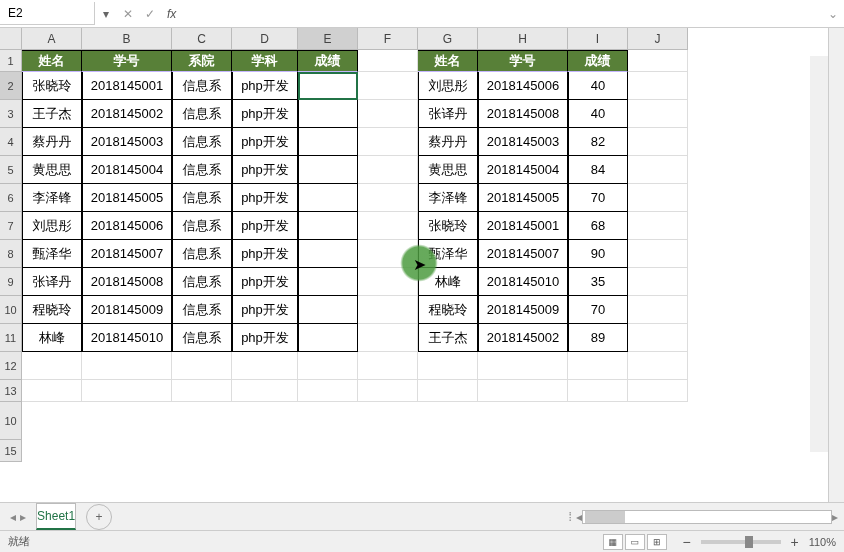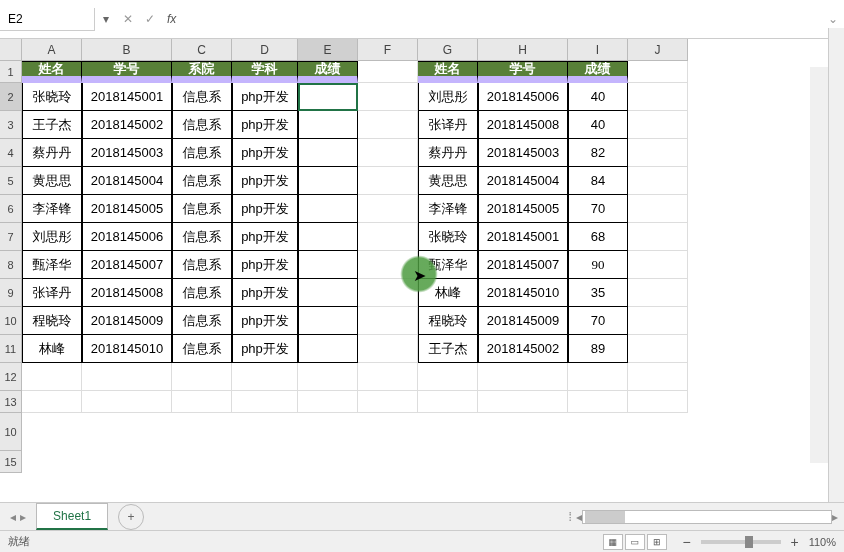--- a/index.html
+++ b/index.html
@@ -1,44 +1,44 @@
 <!DOCTYPE html>
 <html><head>
 <meta charset="utf-8">
 <style>
 * { box-sizing: border-box; margin: 0; padding: 0; }
 body { font-family: "Microsoft YaHei", sans-serif; font-size: 12px; background: #f5f5f5; overflow: hidden; width: 844px; height: 552px; position: relative; }
-.formula-bar { display: flex; align-items: center; background: #fff; border-bottom: 1px solid #ccc; height: 39px; }
+.formula-bar { display: flex; align-items: center; background: #fff; border-bottom: 1px solid #ccc; height: 28px; }
 .name-box { width: 95px; border: 1px solid #ccc; border-top: none; border-left: none; padding: 4px 8px; background: #fff; font-size: 12px; }
 .fb-btn { width: 22px; height: 26px; display: flex; align-items: center; justify-content: center; color: #999; cursor: pointer; }
 .fb-dd { color: #666; }
 .fx-label { font-style: italic; color: #555; padding-left: 6px; }
 .sheet-area { position: relative; overflow: hidden; height: 474px; background: #fff; }
 .corner { position: absolute; left: 0; top: 0; width: 22px; height: 22px; background: #e8e8e8; border-right: 1px solid #bbb; border-bottom: 1px solid #bbb; }
 .colheads { position: absolute; left: 22px; top: 0; height: 22px; display: flex; }
 .colhead { height: 22px; background: #e8e8e8; border-right: 1px solid #bbb; border-bottom: 1px solid #bbb; display: flex; align-items: center; justify-content: center; color: #444; font-size: 12px; }
 .colhead.active { background: #d0d0d0; }
 .rowheads { position: absolute; left: 0; top: 22px; width: 22px; }
 .rowhead { width: 22px; background: #e8e8e8; border-right: 1px solid #bbb; border-bottom: 1px solid #bbb; display: flex; align-items: center; justify-content: center; color: #444; font-size: 11px; }
 .rowhead.active { background: #d0d0d0; }
 .grid { position: absolute; left: 22px; top: 22px; }
 .row { display: flex; }
 .cell { border-right: 1px solid #ddd; border-bottom: 1px solid #ddd; background: #fff; display: flex; align-items: center; justify-content: center; font-size: 13px; color: #000; overflow: hidden; white-space: nowrap; }
-.hdr { background: #588038; color: #fff; font-weight: bold; border-right: 1px solid #000; border-bottom: 7px solid #c4b5fd; }
+.hdr { background: #588038; color: #fff; font-weight: bold; border-right: 1px solid #000; border-bottom: 1px solid #c4b5fd; }
 .bcell { background: #fff; border-right: 1px solid #000; border-bottom: 1px solid #000; border-left: 1px solid #000; }
 .r1 .bcell, .r1 .hdr { border-top: 1px solid #000; }
 .sel { outline: 2px solid #217346; outline-offset: -2px; }
 .note-row .note { background: #4a7030; color: #fff; display: flex; align-items: center; padding-left: 20px; font-size: 13px; font-weight: bold; }
 .cursor-spot { position: absolute; left: 400px; top: 216px; pointer-events: none; z-index: 10; }
 .green-circle { position: absolute; width: 38px; height: 38px; border-radius: 50%; background: radial-gradient(circle,#4c9b3f 0%,#4c9b3f 60%, transparent 70%); opacity: .85; }
 .arrow-cur { position: absolute; left: 13px; top: 11px; font-size: 16px; color: #000; }
 .tabs-bar { position: absolute; bottom: 22px; left: 0; right: 0; height: 28px; display: flex; align-items: center; background: #f0f0f0; border-top: 1px solid #ccc; }
 .tab-nav { display: flex; gap: 4px; padding: 0 10px; color: #888; }
 .tab-nav span { cursor: pointer; }
-.tab { padding: 5px 16px; background: #fff; border: 1px solid #bbb; border-bottom: 2px solid #217346; font-size: 12px; color: #217346; cursor: pointer; }
+.tab { padding: 5px 0; background: #fff; border: 1px solid #bbb; border-bottom: 2px solid #217346; font-size: 12px; color: #217346; cursor: pointer; }
 .tab-add { width: 26px; height: 26px; border: 1px solid #bbb; border-radius: 50%; display: flex; align-items: center; justify-content: center; margin-left: 10px; color: #666; cursor: pointer; }
 .tab-sep-area { flex: 1; display: flex; align-items: center; padding-right: 6px; }
 .tab-sep { flex: 1; }
 .hmini { width: 250px; height: 14px; border: 1px solid #bbb; background: #fff; position: relative; }
 .hmini-thumb { position: absolute; left: 2px; top: 0; width: 40px; height: 12px; background: #ccc; }
 .statusbar { position: absolute; bottom: 0; left: 0; right: 0; height: 22px; background: #f0f0f0; border-top: 1px solid #ccc; display: flex; align-items: center; font-size: 11px; color: #555; padding: 0 8px; }
 .statusbar .fill { flex: 1; }
 .view-btns { display: flex; gap: 2px; margin-right: 12px; }
 .view-btn { width: 20px; height: 16px; border: 1px solid #bbb; background: #fff; display: flex; align-items: center; justify-content: center; font-size: 9px; cursor: pointer; }
 .zoom-ctrl { display: flex; align-items: center; gap: 6px; }
@@ -179,21 +179,21 @@
       </div>
       <div class="row r8">
         <div class="cell bcell" style="width: 60px; height: 28px;">甄泽华</div>
         <div class="cell bcell" style="width: 90px; height: 28px;">2018145007</div>
         <div class="cell bcell" style="width: 60px; height: 28px;">信息系</div>
         <div class="cell bcell" style="width: 66px; height: 28px;">php开发</div>
         <div class="cell bcell" style="width: 60px; height: 28px;"></div>
         <div class="cell " style="width: 60px; height: 28px;"></div>
         <div class="cell bcell" style="width: 60px; height: 28px;">甄泽华</div>
         <div class="cell bcell" style="width: 90px; height: 28px;">2018145007</div>
-        <div class="cell bcell" style="width: 60px; height: 28px; font-family: Liberation Serif, serif;">90</div>
+        <div class="cell bcell" style="width: 60px; height: 28px;">90</div>
         <div class="cell " style="width: 60px; height: 28px;"></div>
       </div>
       <div class="row r9">
         <div class="cell bcell" style="width: 60px; height: 28px;">张译丹</div>
         <div class="cell bcell" style="width: 90px; height: 28px;">2018145008</div>
         <div class="cell bcell" style="width: 60px; height: 28px;">信息系</div>
         <div class="cell bcell" style="width: 66px; height: 28px;">php开发</div>
         <div class="cell bcell" style="width: 60px; height: 28px;"></div>
         <div class="cell " style="width: 60px; height: 28px;"></div>
         <div class="cell bcell" style="width: 60px; height: 28px;">林峰</div>

